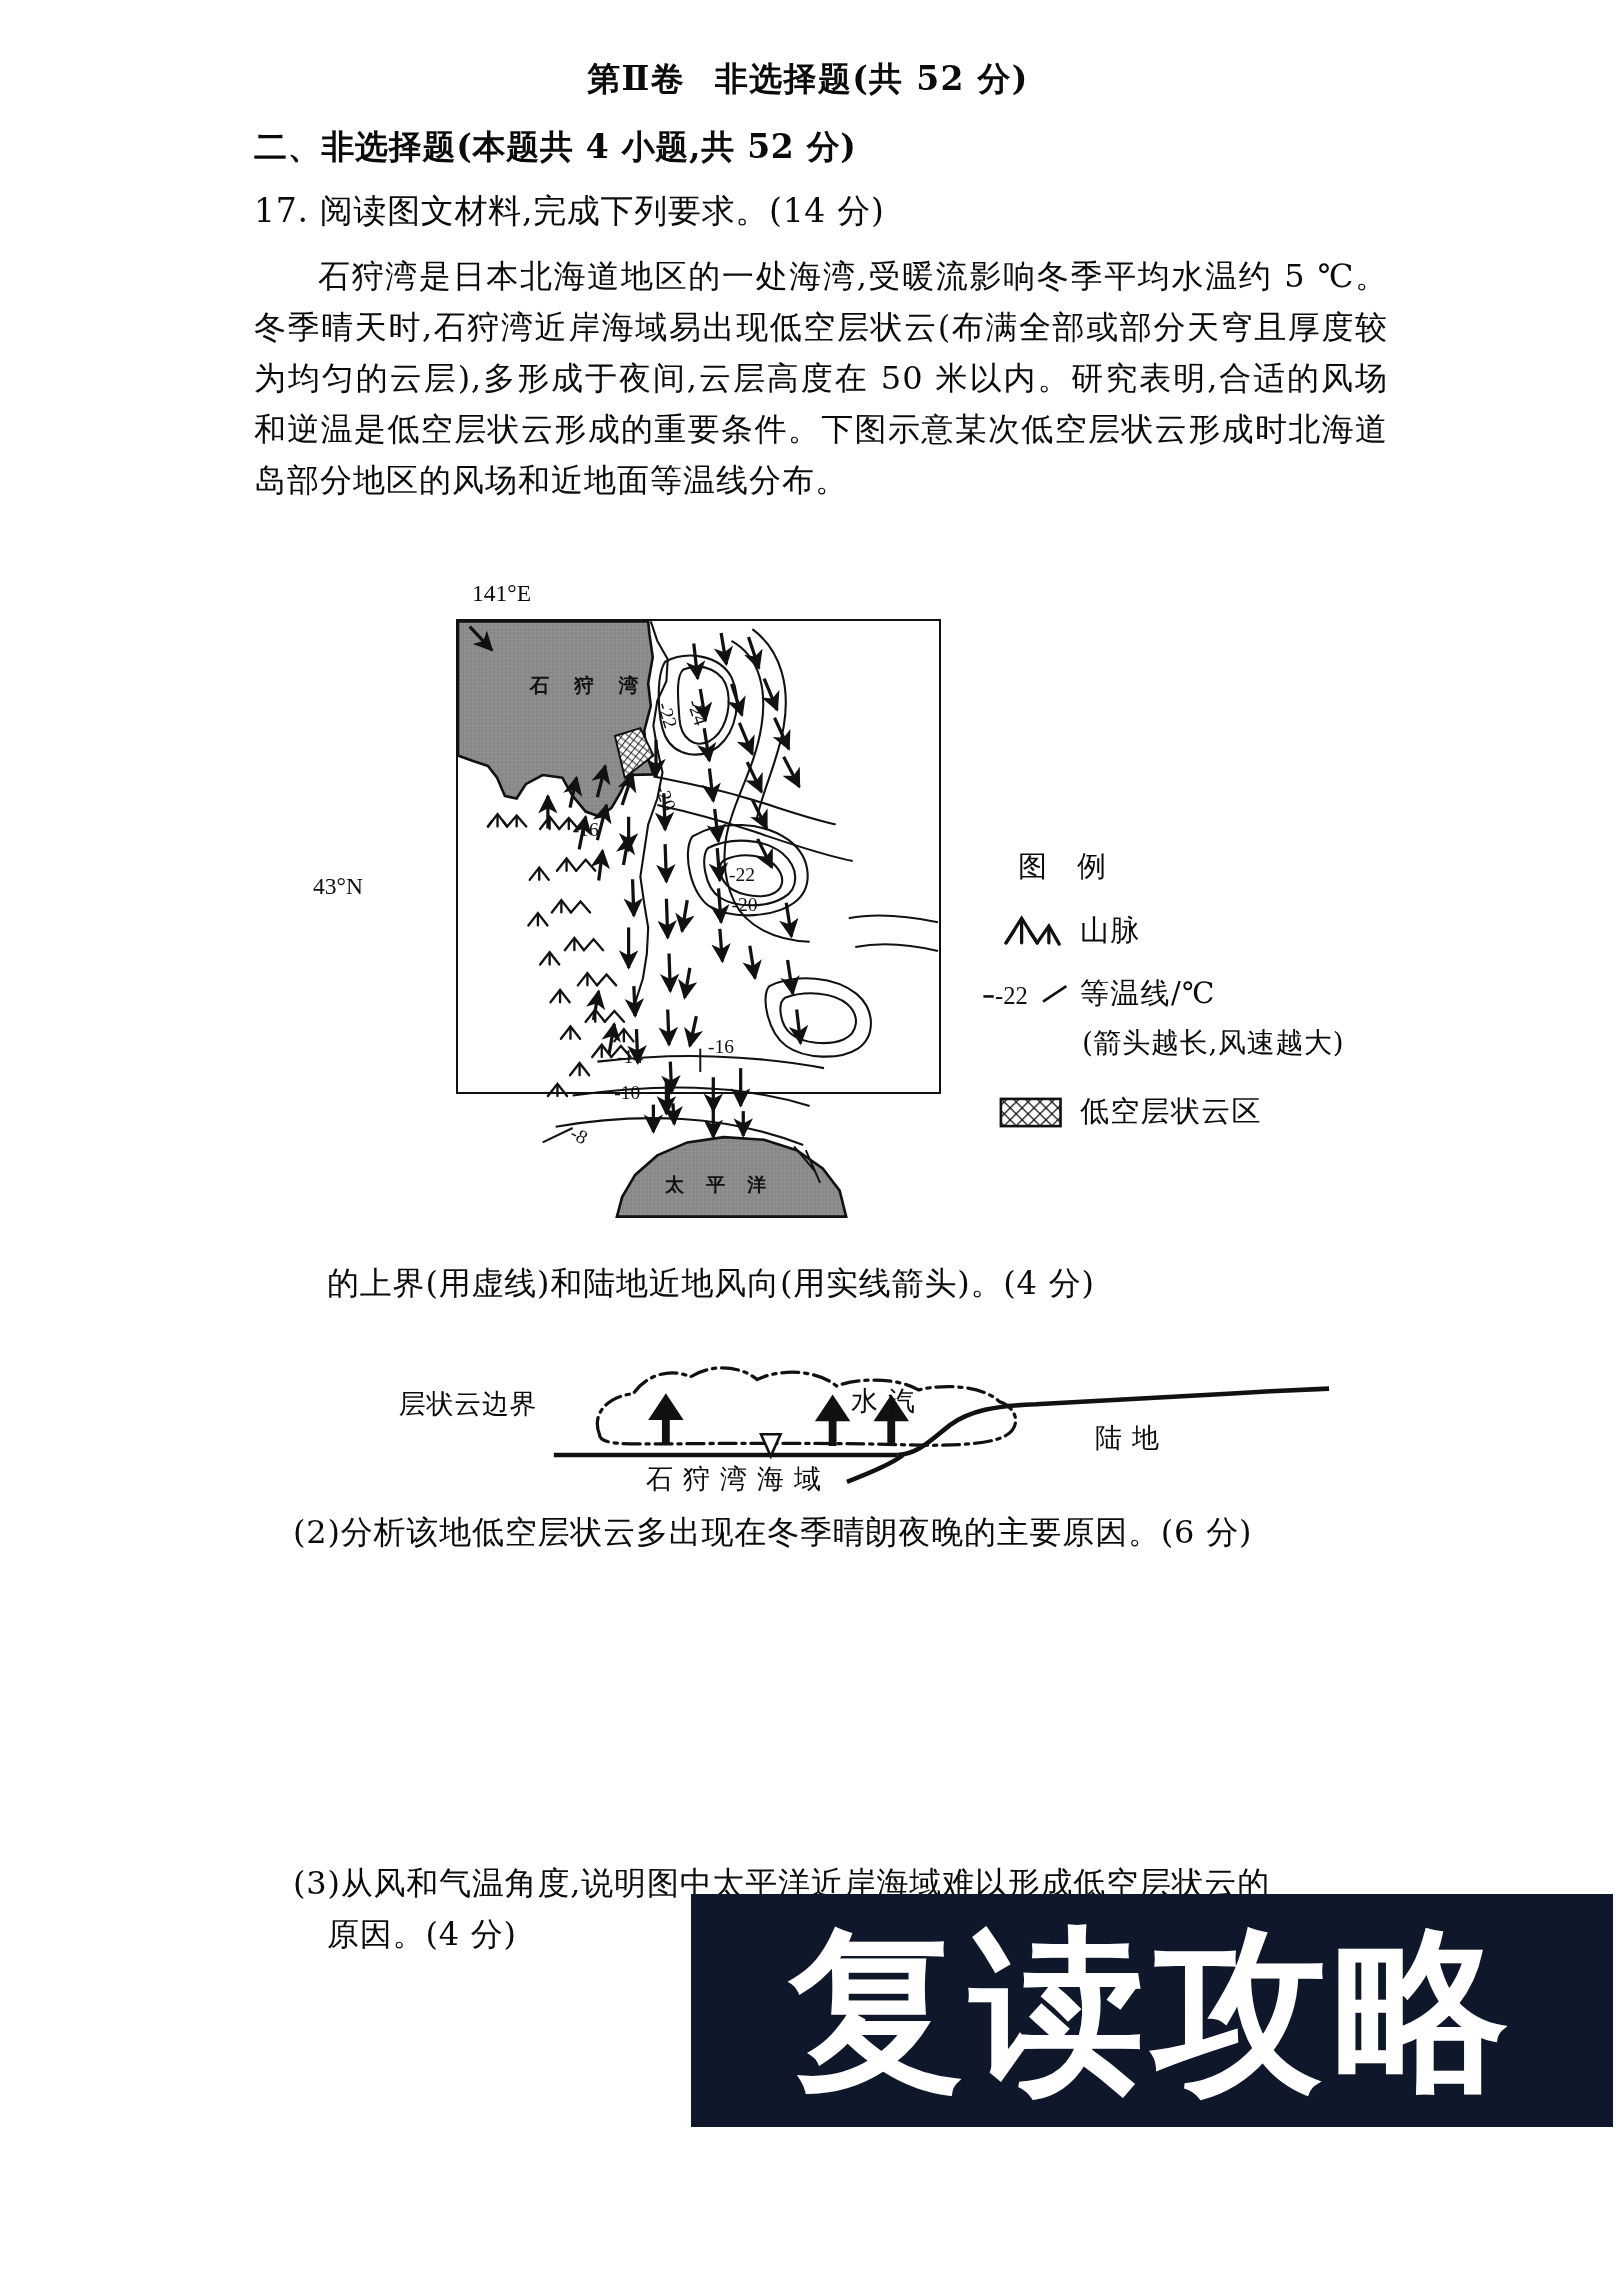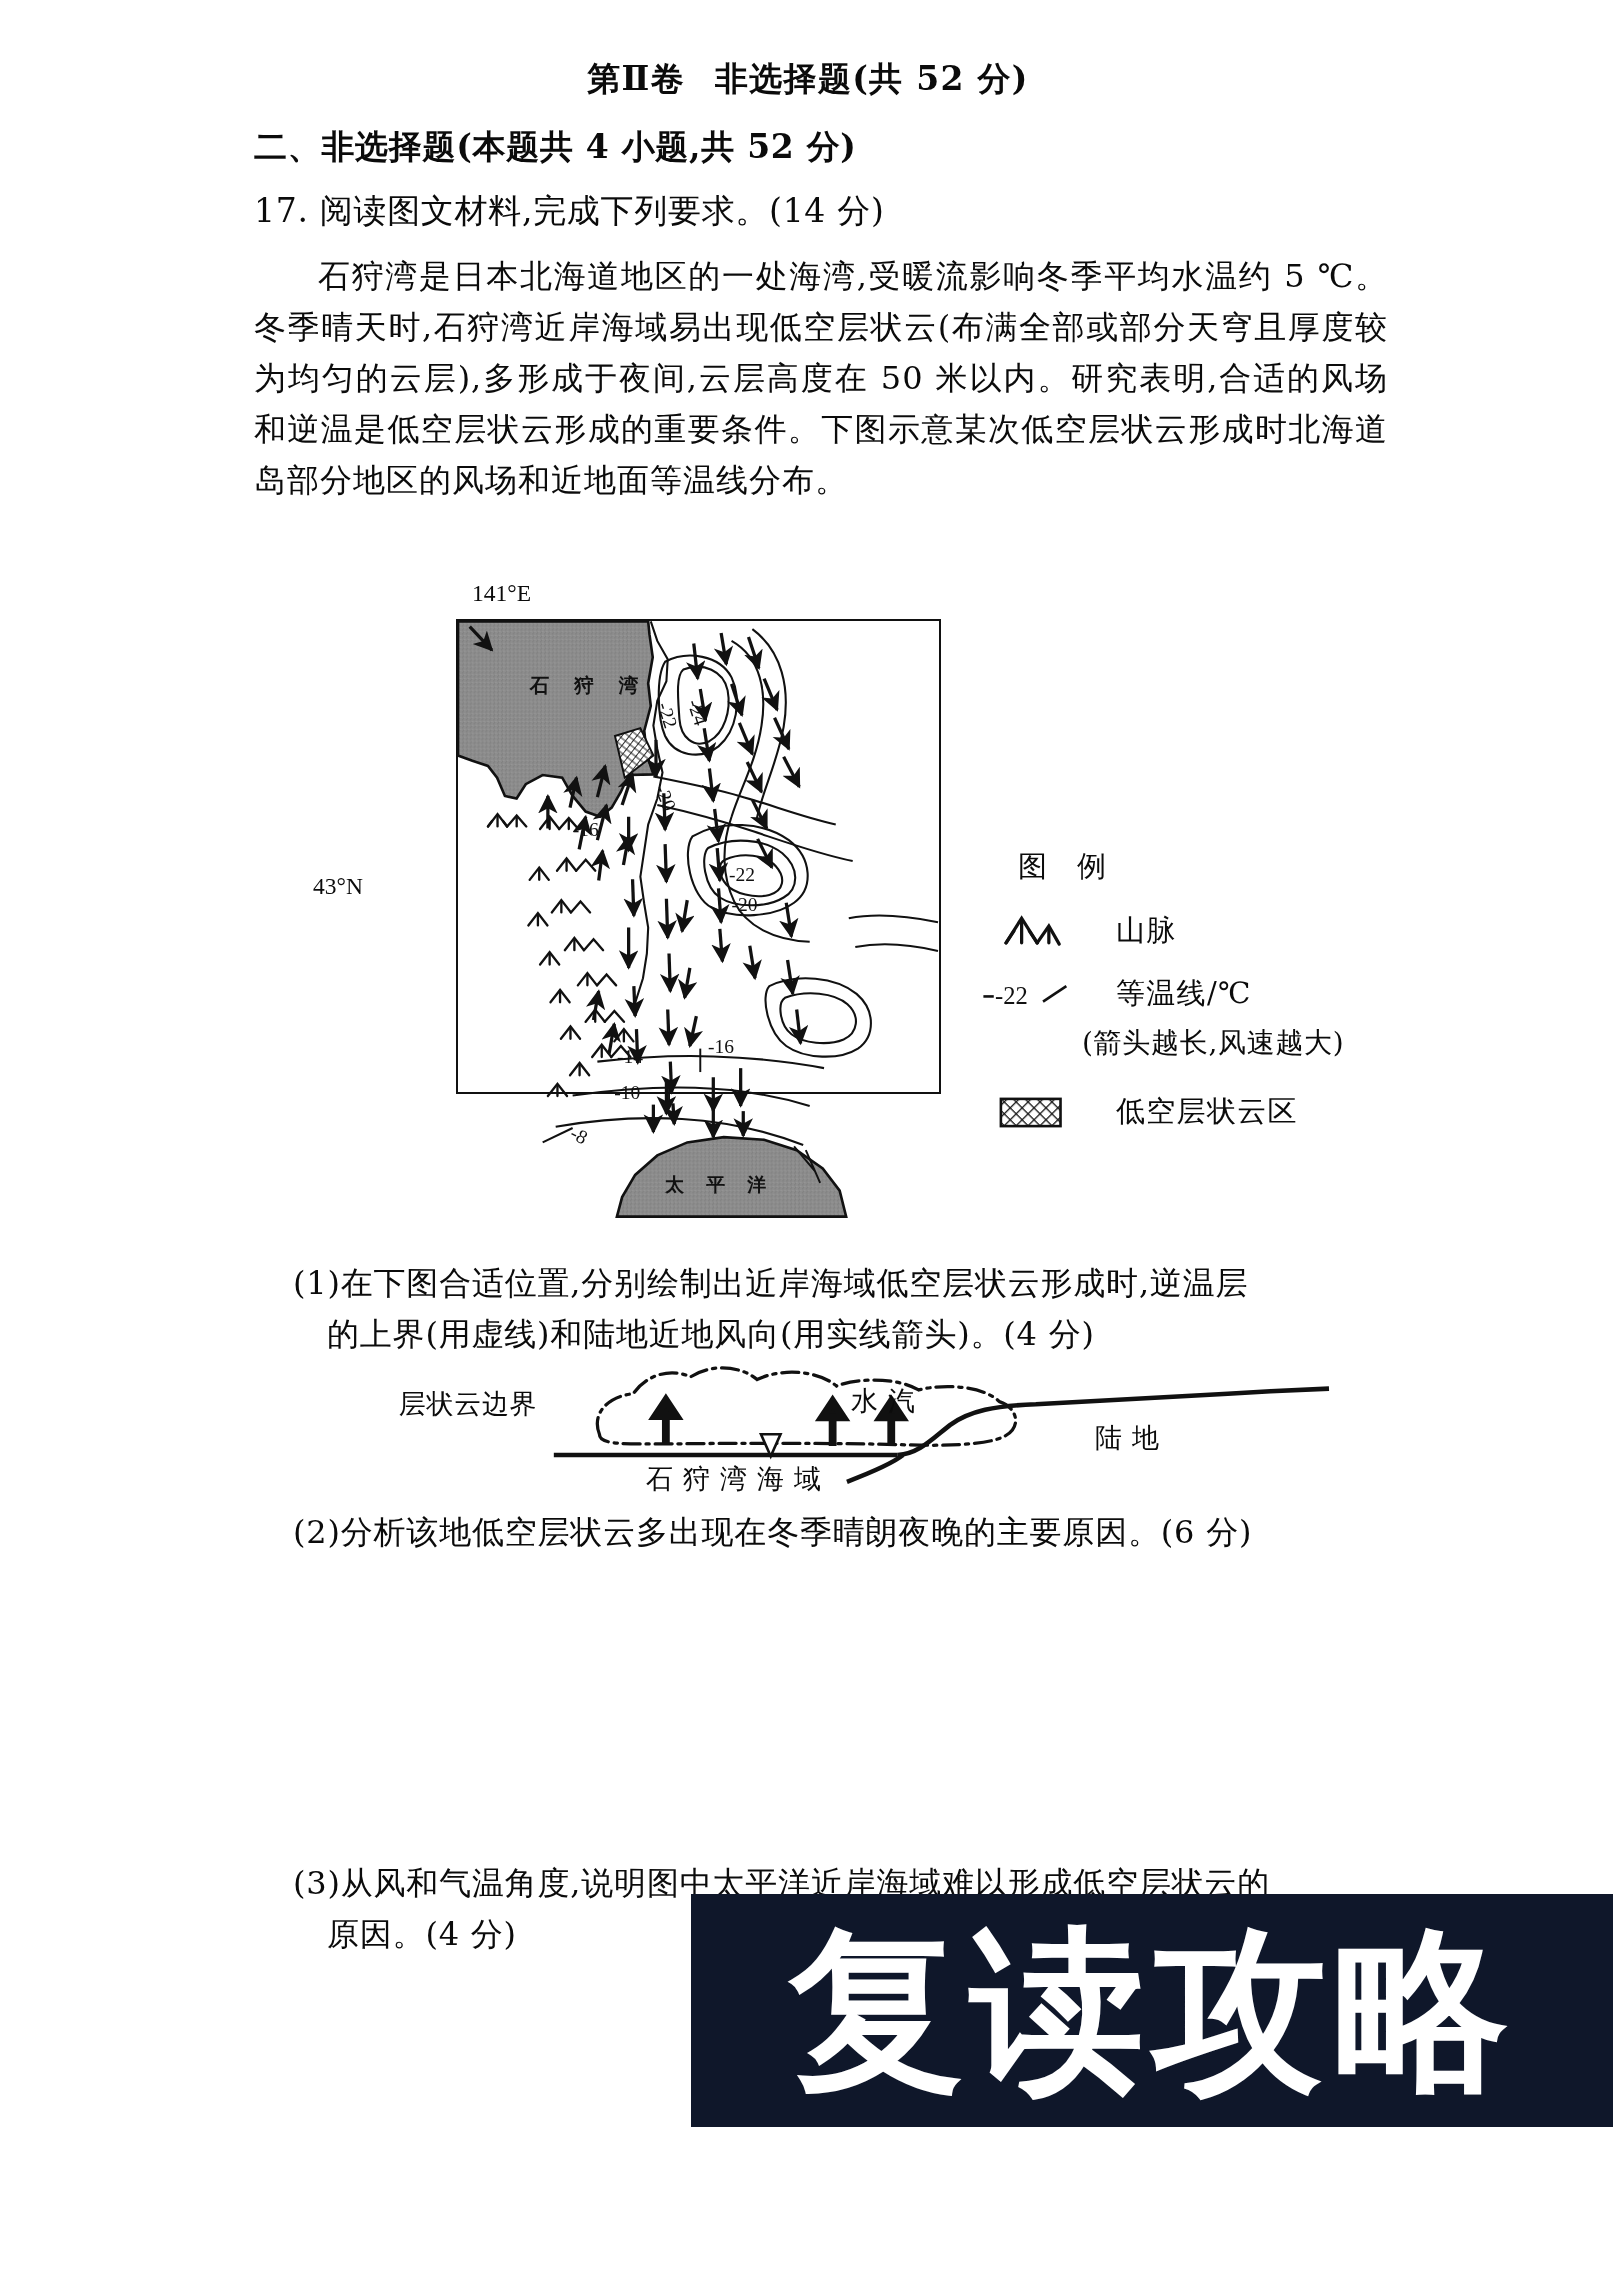--- a/index.html
+++ b/index.html
@@ -33,21 +33,21 @@
   .lon-label{position:absolute;left:-85px;top:-39px;width:261px;text-align:center;
              font-size:23.5px;font-family:"Liberation Serif",serif;}
   .lon-tick{position:absolute;left:73px;top:0px;width:2px;height:17px;background:#111;}
   .lat-label{position:absolute;left:-143px;top:254px;font-size:23.5px;
              font-family:"Liberation Serif",serif;white-space:nowrap;}
   .lat-tick{position:absolute;left:0px;top:269px;width:17px;height:2px;background:#111;}
 
   
   .legend{position:absolute;left:984px;top:847px;width:495px;}
   .legend-title{font-size:29px;letter-spacing:10.4px;margin-left:34px;}
-  .leg-row{display:flex;align-items:center;margin-top:23.5px;gap:36px;}
+  .leg-row{display:flex;align-items:center;margin-top:23.5px;}
   .leg-sym{width:96px;flex:0 0 96px;display:flex;align-items:center;justify-content:center;}
   .leg-txt{font-size:29px;letter-spacing:1.3px;white-space:nowrap;}
   .leg-note{font-size:28px;margin-left:98px;margin-top:10.4px;letter-spacing:0.7px;}
 
   
   .xsec{position:absolute;left:404px;top:1348px;width:925px;height:134px;}
   .xs-label{position:absolute;font-size:27px;letter-spacing:0.7px;white-space:nowrap;}
 
   
   .wm{position:absolute;left:691px;top:1894px;width:922px;height:233px;
@@ -360,21 +360,20 @@
       <div class="leg-sym">
         <svg width="68" height="35" viewBox="0 0 104 54">
           <rect x="4" y="6" width="92" height="42" fill="url(#hatchLeg)" stroke="#111" stroke-width="4"></rect>
         </svg>
       </div>
       <div class="leg-txt">低空层状云区</div>
     </div>
   </div>
 
   <div class="qblock" style="left:293px;top:1258px;">
-    <span>(1)在下图合适位置,分别绘制出近岸海域低空层状云形成时,逆温层</span>
     <span class="ln2">的上界(用虚线)和陆地近地风向(用实线箭头)。(4 分)</span>
   </div>
 
   <div class="xsec">
     <svg width="925" height="134" viewBox="0 0 1420 205">
 
       <path d="M300,132 C286,96 320,72 352,70 C372,40 410,30 440,44
                C470,24 516,26 542,48 C580,30 636,34 664,58
                C700,44 760,46 790,64 C830,54 890,58 914,82
                C944,92 948,124 920,136 C890,150 820,150 760,148

